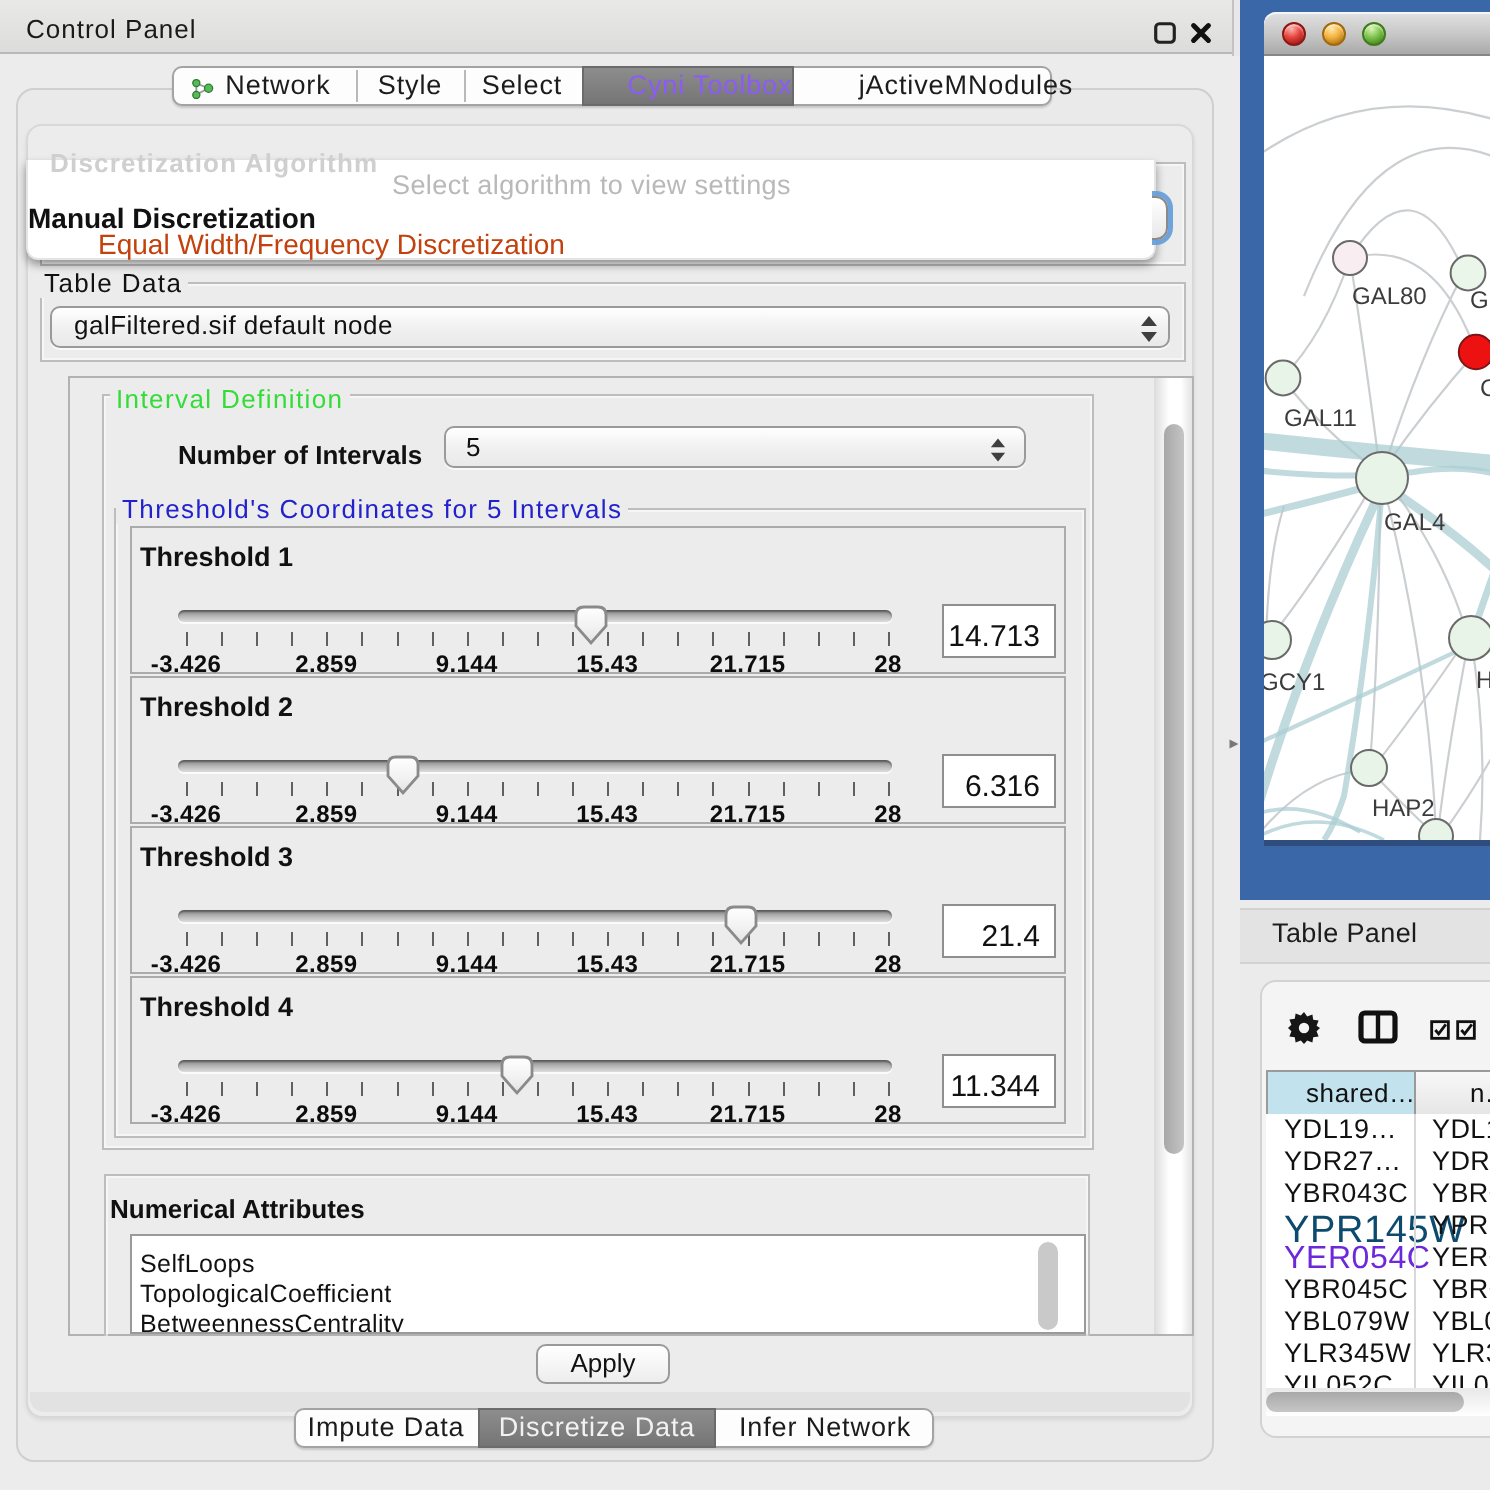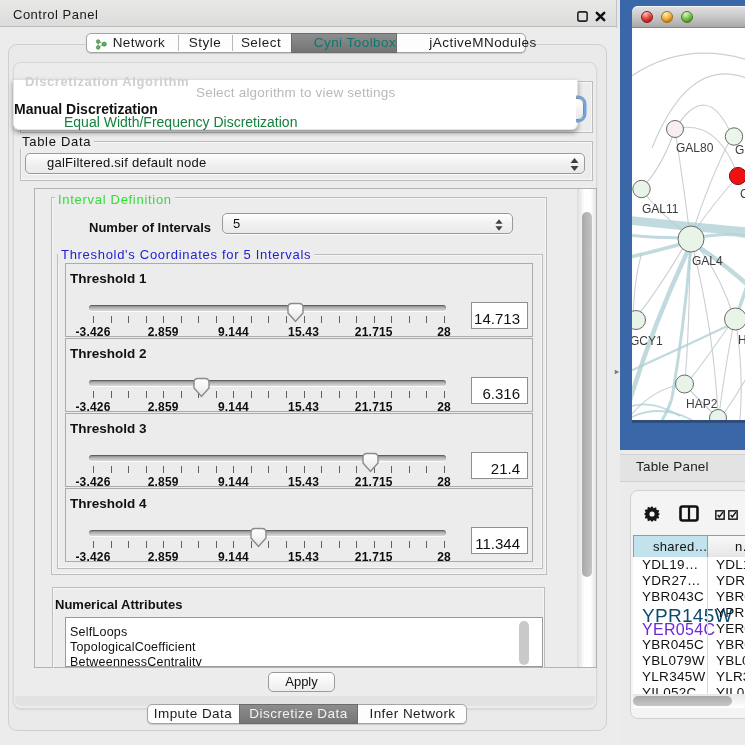--- a/index.html
+++ b/index.html
@@ -46,26 +46,26 @@
 <div class="abs" style="left:232px;top:35px;width:1px;height:16px;background:#b9b9b9;"></div>
 <svg class="abs" style="left:95px;top:38px" width="13" height="13" viewBox="0 0 14 14">
 <path d="M3.4 4 V10 M3.4 10 L10 6.6 M3.4 4 L10 6.6" stroke="#999" stroke-width="1" fill="none"></path>
 <circle cx="3.4" cy="3.8" r="1.9" fill="#57b957" stroke="#2e7d32" stroke-width=".7"></circle>
 <circle cx="3.4" cy="10.2" r="1.9" fill="#57b957" stroke="#2e7d32" stroke-width=".7"></circle>
 <circle cx="10" cy="6.6" r="2.2" fill="#57b957" stroke="#2e7d32" stroke-width=".7"></circle>
 </svg>
 <div class="tabseg" style="top:33px;left:99px;width:80px;">Network</div>
 <div class="tabseg" style="top:33px;left:178px;width:54px;">Style</div>
 <div class="tabseg" style="top:33px;left:232px;width:58px;">Select</div>
-<div class="tabseg" style="top:33px;left:291px;width:128px;color:#0f766e;">Cyni Toolbox</div>
+<div class="tabseg" style="top:33px;left:291px;width:128px;color:#8b5cf6;">Cyni Toolbox</div>
 <div class="tabseg" style="top:33px;left:420px;width:126px;">jActiveMNodules</div>
 <div class="groupbox" style="left:20px;top:81px;width:573px;height:52px;"></div>
 <div class="groupbox" style="left:20px;top:141px;width:573px;height:40px;"></div>
 <div class="gtitle" style="left:19px;top:134px;color:#111;">Table Data</div>
-<div class="combo" style="left:25px;top:153px;width:560px;height:21px;line-height:17px;padding-left:21px;">galFiltered.sif default node</div>
+<div class="combo" style="left:25px;top:153px;width:560px;height:21px;line-height:17px;padding-left:11px;">galFiltered.sif default node</div>
 <svg class="abs" style="left:570px;top:158px" width="9" height="13" viewBox="0 0 9 13">
 <path d="M4.5 0 L8.5 5 H0.5 Z" fill="#3f3f3f"></path>
       <path d="M4.5 13 L0.5 8 H8.5 Z" fill="#3f3f3f"></path>
     </svg>
 <div class="abs" style="left:34px;top:188px;width:563px;height:480px;border:1px solid #b2b2b2;background:#ececec;"></div>
 <div class="abs" style="left:577px;top:189px;width:19px;height:478px;background:linear-gradient(90deg,#dcdcdc,#ffffff 40%,#ffffff 70%,#e4e4e4);"></div>
 <div class="abs" style="left:582px;top:212px;width:10px;height:365px;border-radius:5px;background:linear-gradient(90deg,#a8a8a8,#c4c4c4);"></div>
 <div class="groupbox" style="left:51px;top:197px;width:496px;height:378px;"></div>
 <div class="gtitle" style="left:55px;top:192px;color:#33dd38;">Interval Definition</div>
 <div class="abs row" style="left:89px;top:220px;font-weight:bold;font-size:13px;">Number of Intervals</div>
@@ -155,21 +155,21 @@
 <div class="abs" style="left:268px;top:672px;width:67px;height:20px;border:1px solid #9a9a9a;border-radius:5px;background:linear-gradient(#ffffff,#ededed);font-size:13px;color:#111;text-align:center;line-height:18px;">Apply</div>
 <div class="abs" style="left:147px;top:704px;width:320px;height:20px;background:#fdfdfd;border:1px solid #a3a3a3;border-radius:5px;box-shadow:0 1px 1px rgba(0,0,0,.15);"></div>
 <div class="abs" style="left:239px;top:704px;width:119px;height:20px;background:linear-gradient(#8d8d8d,#757575);border:1px solid #6b6b6b;"></div>
 <div class="tabseg" style="top:704px;left:147px;width:92px;height:20px;line-height:20px;">Impute Data</div>
 <div class="tabseg" style="top:704px;left:239px;width:119px;height:20px;line-height:20px;color:#f2f2f2;">Discretize Data</div>
 <div class="tabseg" style="top:704px;left:358px;width:109px;height:20px;line-height:20px;">Infer Network</div>
 <div class="abs" style="left:13px;top:80px;width:565px;height:50px;background:#ffffff;border:1px solid #e4e4e4;border-top:none;border-radius:0 0 6px 6px;box-shadow:0 2.5px 5px rgba(0,0,0,.38);"></div>
 <div class="abs" style="left:196px;top:85px;font-size:13.5px;letter-spacing:.2px;color:#b9b9b9;">Select algorithm to view settings</div>
 <div class="abs" style="left:25px;top:74px;font-size:13px;letter-spacing:.6px;font-weight:bold;color:#cfcfcf;">Discretization Algorithm</div>
 <div class="abs" style="left:14px;top:101px;font-size:14px;font-weight:bold;color:#111;">Manual Discretization</div>
-<div class="abs" style="left:20px;top:114px;font-size:14px;color:#15803d;padding-left:44px;">Equal Width/Frequency Discretization</div>
+<div class="abs" style="left:5px;top:114px;font-size:14px;color:#c2410c;padding-left:44px;">Equal Width/Frequency Discretization</div>
 <div class="abs" style="left:560px;top:98px;width:24px;height:22px;border-radius:6px;box-shadow:0 0 0 2.5px rgba(96,156,217,.9);background:linear-gradient(#fff,#e8e8e8);border:1px solid #8a8a8a;clip-path:inset(-4px -4px -4px 16px);"></div>
 <svg class="abs" style="left:614px;top:369px" width="6" height="6" viewBox="0 0 8 8">
       <path d="M1 1 L7 4 L1 7 Z" fill="#777777"></path>
     </svg>
 <div class="abs" style="left:617px;top:0;width:3px;height:28px;background:#e8e8e8;"></div>
 <div class="abs" style="left:620px;top:0;width:125px;height:450px;background:#3a67a8;"></div>
 <div class="abs" style="left:632px;top:6px;width:113px;height:22px;border-radius:6px 0 0 0;background:linear-gradient(#e2e2e2,#c6c6c6 55%,#a9a9a9);border-bottom:1px solid #868686;box-shadow:inset 0 1px 0 #f5f5f5;"></div>
 <div class="abs" style="left:641px;top:11px;width:12px;height:12px;border-radius:50%;background:radial-gradient(circle at 38% 25%, #ffb3ae, #e4423b 45%, #8f1713 90%);border:1px solid #8f1713;box-shadow:inset 0 1px 1px rgba(255,255,255,.6);"></div>
 <div class="abs" style="left:661px;top:11px;width:12px;height:12px;border-radius:50%;background:radial-gradient(circle at 38% 25%, #ffe9a8, #f2b13d 45%, #a36a0d 90%);border:1px solid #a36a0d;box-shadow:inset 0 1px 1px rgba(255,255,255,.6);"></div>
 <div class="abs" style="left:681px;top:11px;width:12px;height:12px;border-radius:50%;background:radial-gradient(circle at 38% 25%, #d8f5b8, #7cc24a 45%, #3f7d1a 90%);border:1px solid #3f7d1a;box-shadow:inset 0 1px 1px rgba(255,255,255,.6);"></div>

